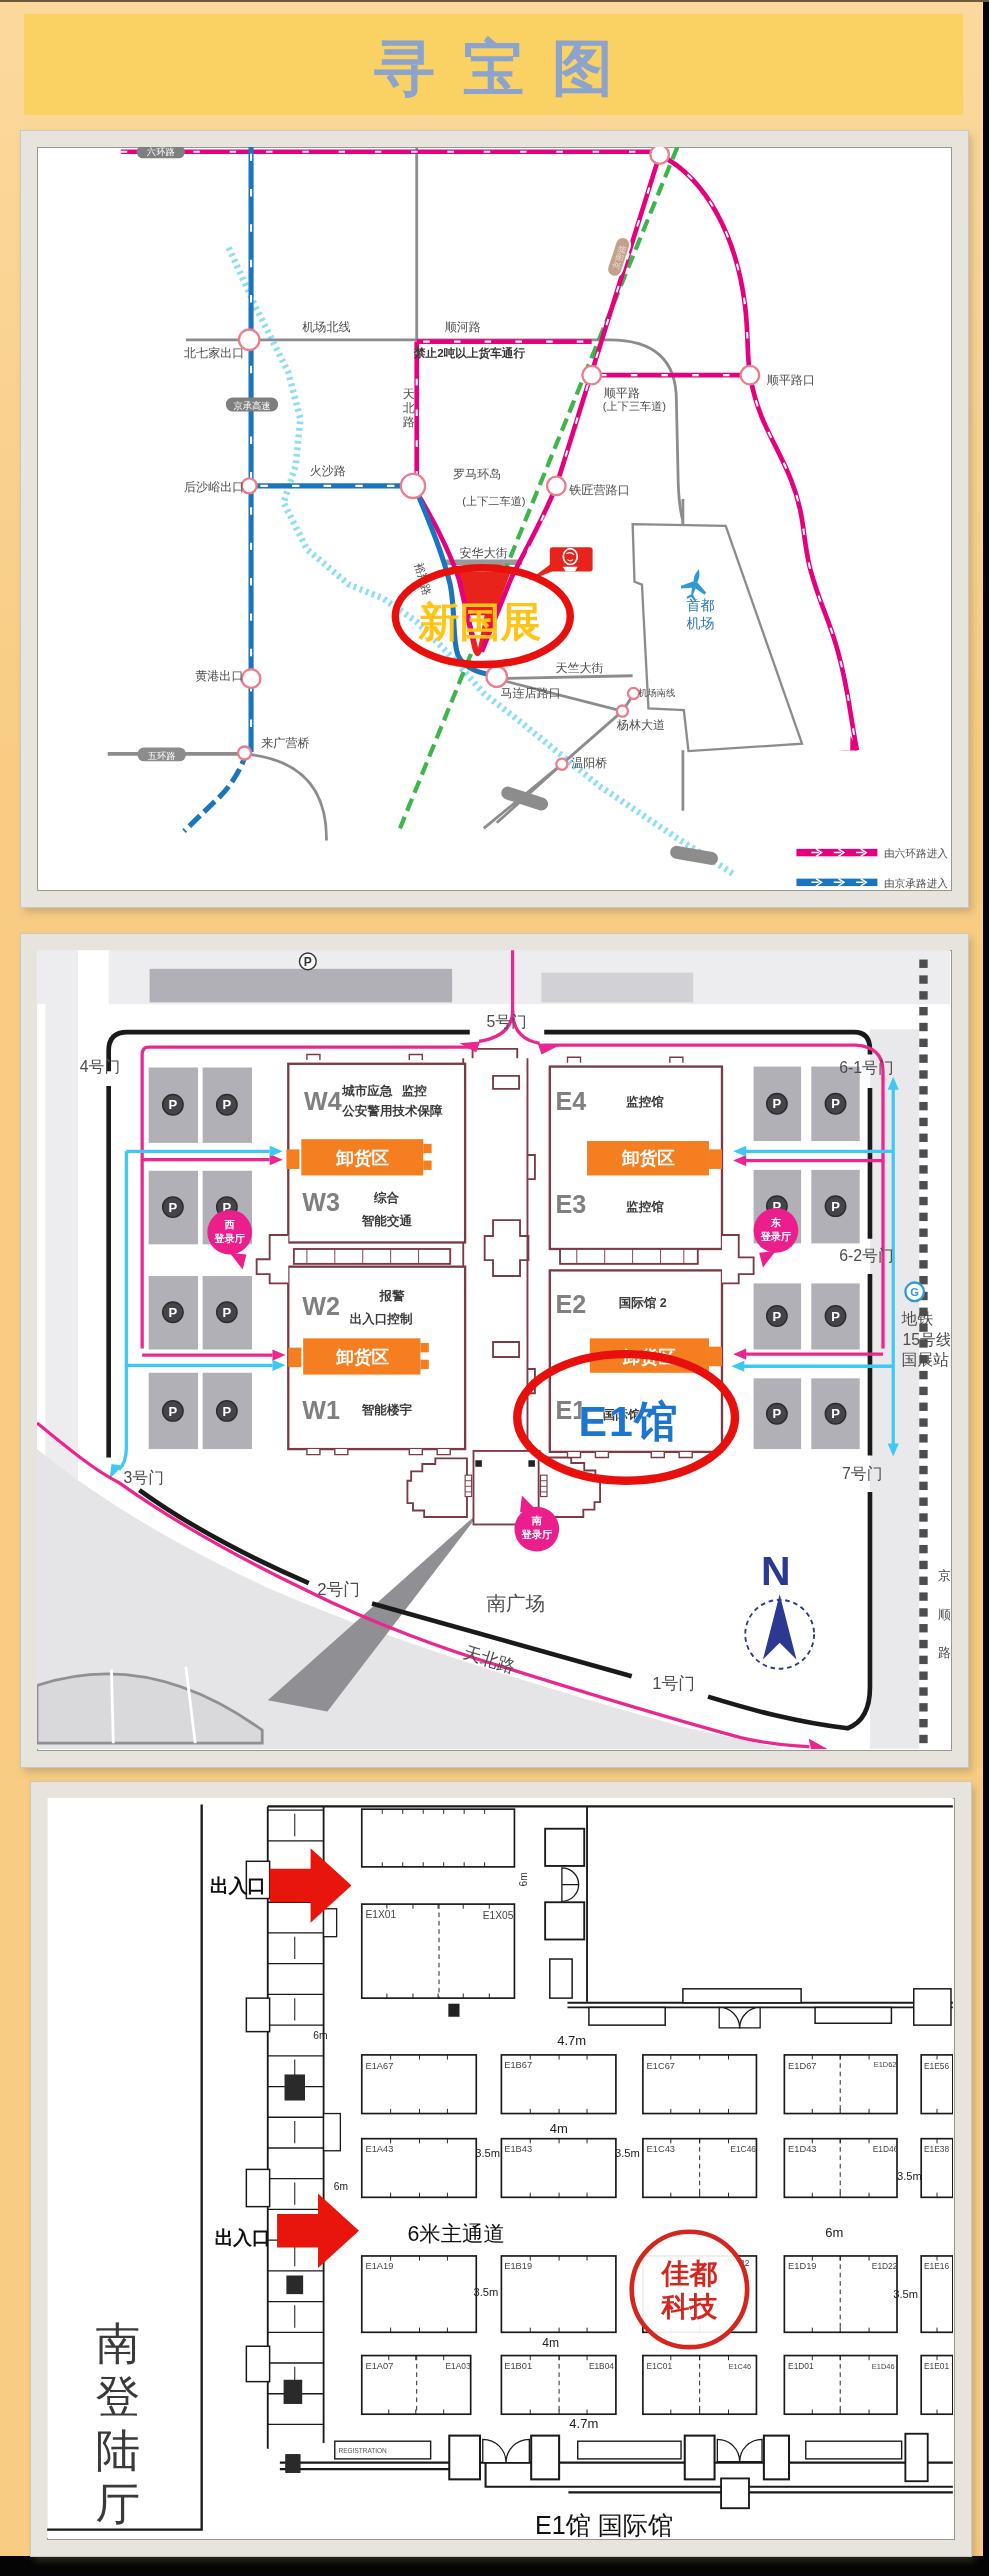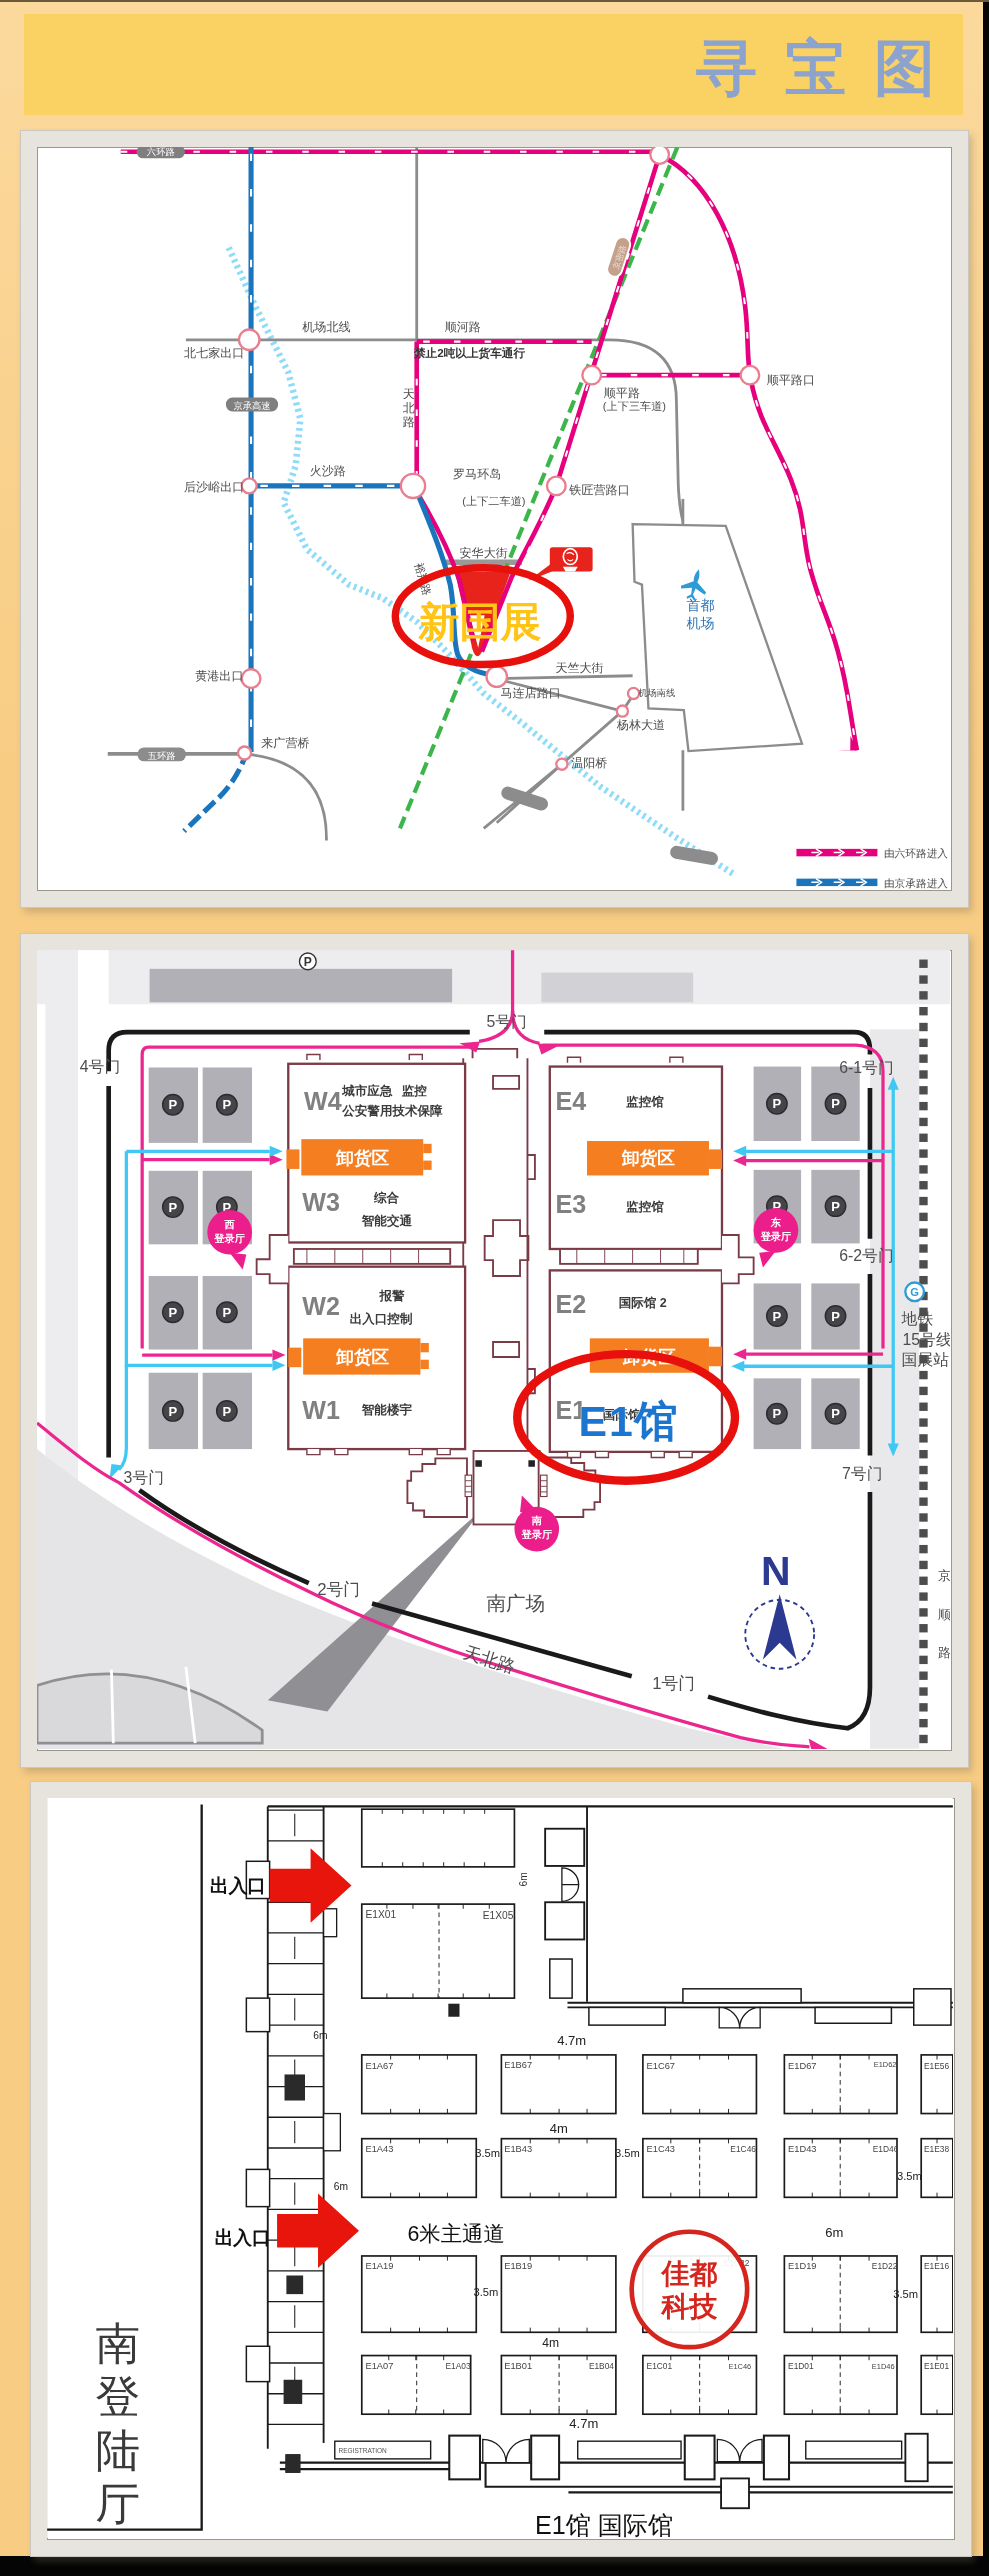--- a/index.html
+++ b/index.html
@@ -14,21 +14,21 @@
 <body>
 
 <div style="position:absolute;right:0;top:0;width:7.4px;height:2576px;background:#050505;"></div>
 
 <div style="position:absolute;left:0;bottom:0;width:990px;height:19.6px;background:#050505;"></div>
 
 <div style="position:absolute;left:0;top:0;width:990px;height:1.9px;background:#6b5a3a;"></div>
 
 <div style="position:absolute;left:24px;top:14px;width:939px;height:101px;background:#f9d263;"></div>
 
-<div style="position:absolute;left:24px;top:28px;width:939px;text-align:right;font-size:61px;font-weight:bold;color:#8ca3cd;letter-spacing:28px;text-indent:28px;">寻宝图</div>
+<div style="position:absolute;left:24px;top:28px;width:939px;text-align:center;font-size:61px;font-weight:bold;color:#8ca3cd;letter-spacing:28px;text-indent:28px;">寻宝图</div>
 
 <div class="frame" style="left:37px;top:147px;width:913px;height:742px;"></div>
 <svg id="map1" style="left:37px;top:147px;" width="913" height="742" viewBox="40 158 981 797">
 <g font-family="Liberation Sans,sans-serif" fill="#4d4d4d" font-size="13">
 
 <path d="M246,266 L275,330 310,400 323,450 318,500 305,540 330,590 375,628 412,643 448,668 482,702 520,745 560,776 645,845 730,902 790,940" fill="none" stroke="#8edcf7" stroke-width="7" stroke-dasharray="3,4"></path>
 
 <path d="M680,563 L780,565 862,799 740,807 735,763 697,761 690,628 682,625 Z" fill="#fff" stroke="#8c8c8c" stroke-width="2.5"></path>
 
 <path d="M734,536 V563" stroke="#8c8c8c" stroke-width="3" fill="none"></path>

